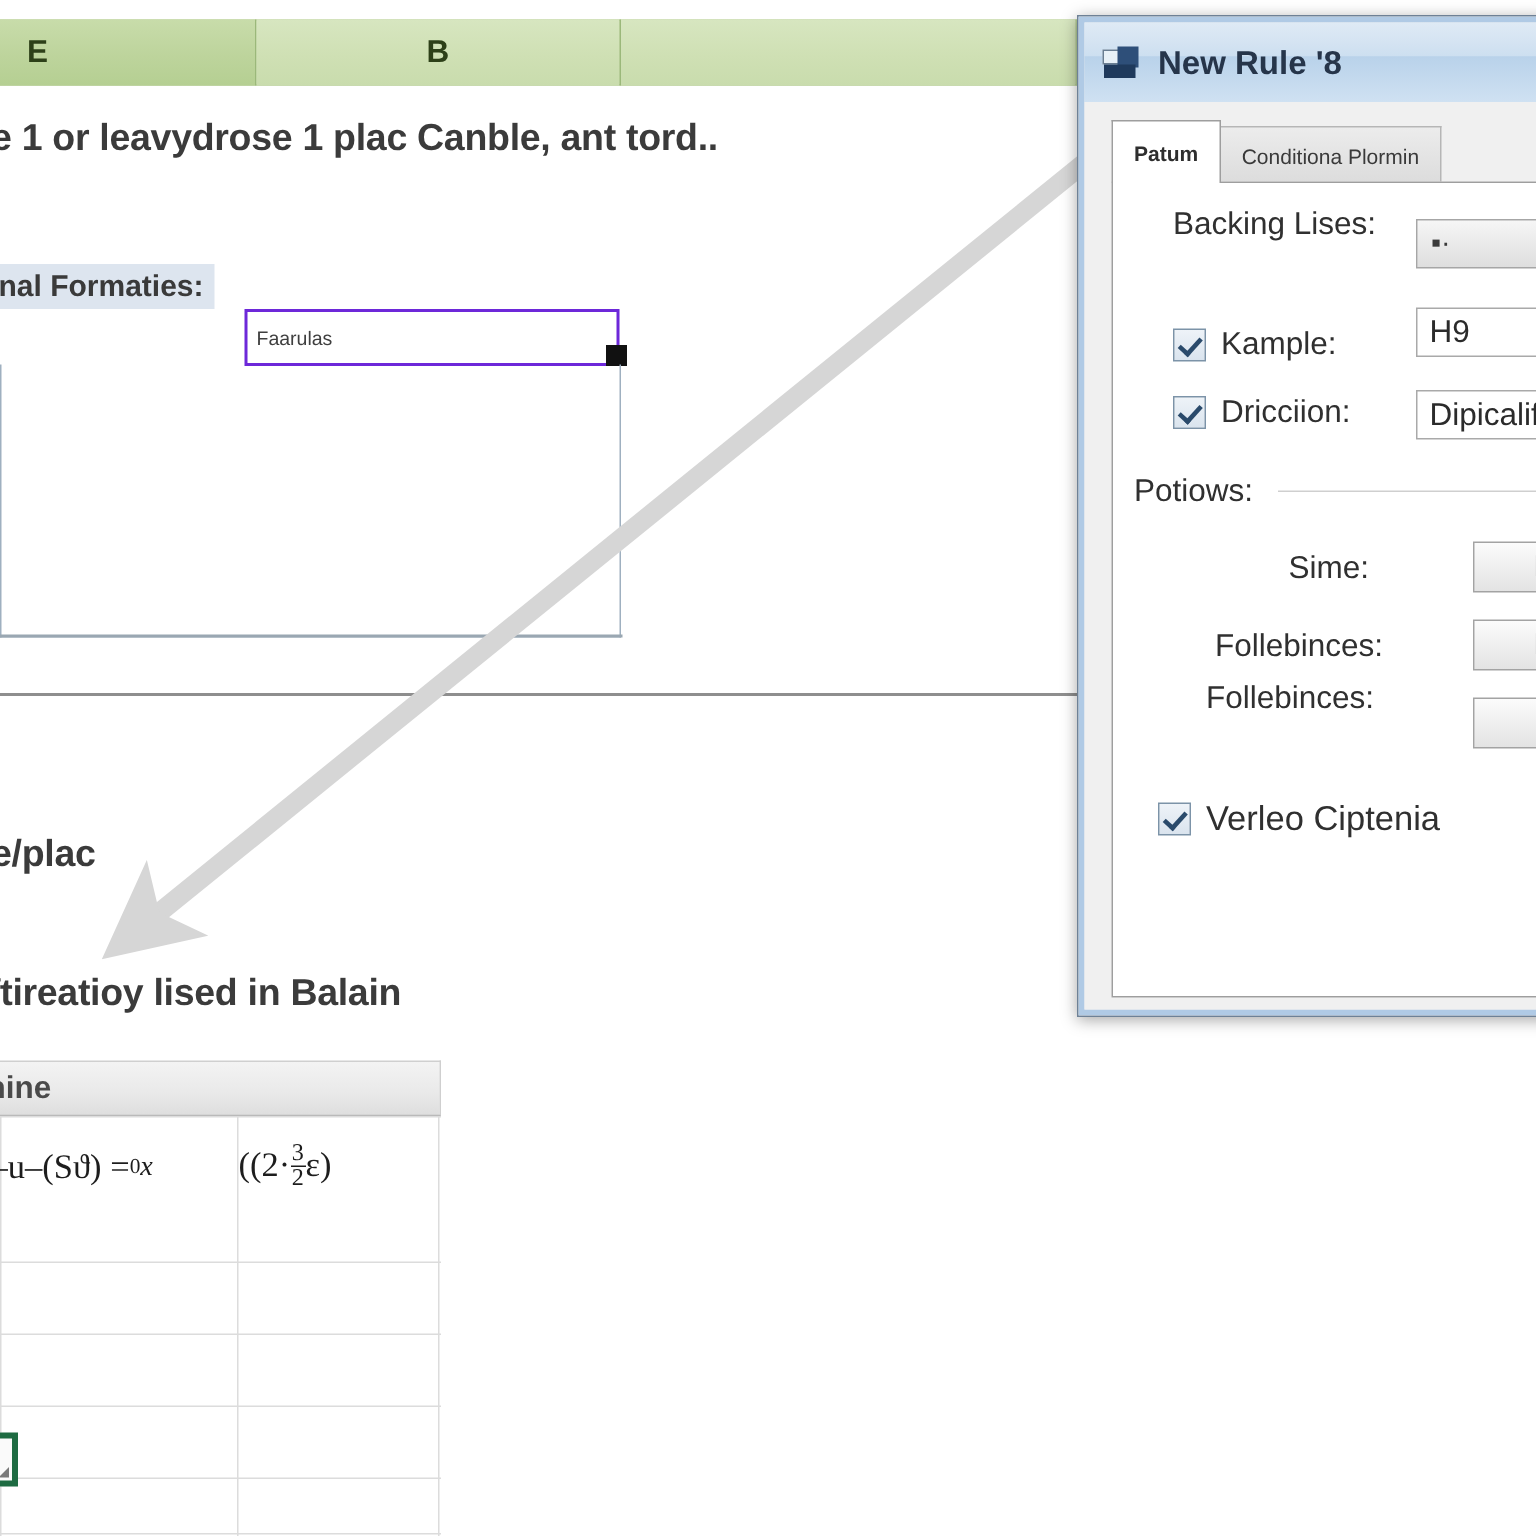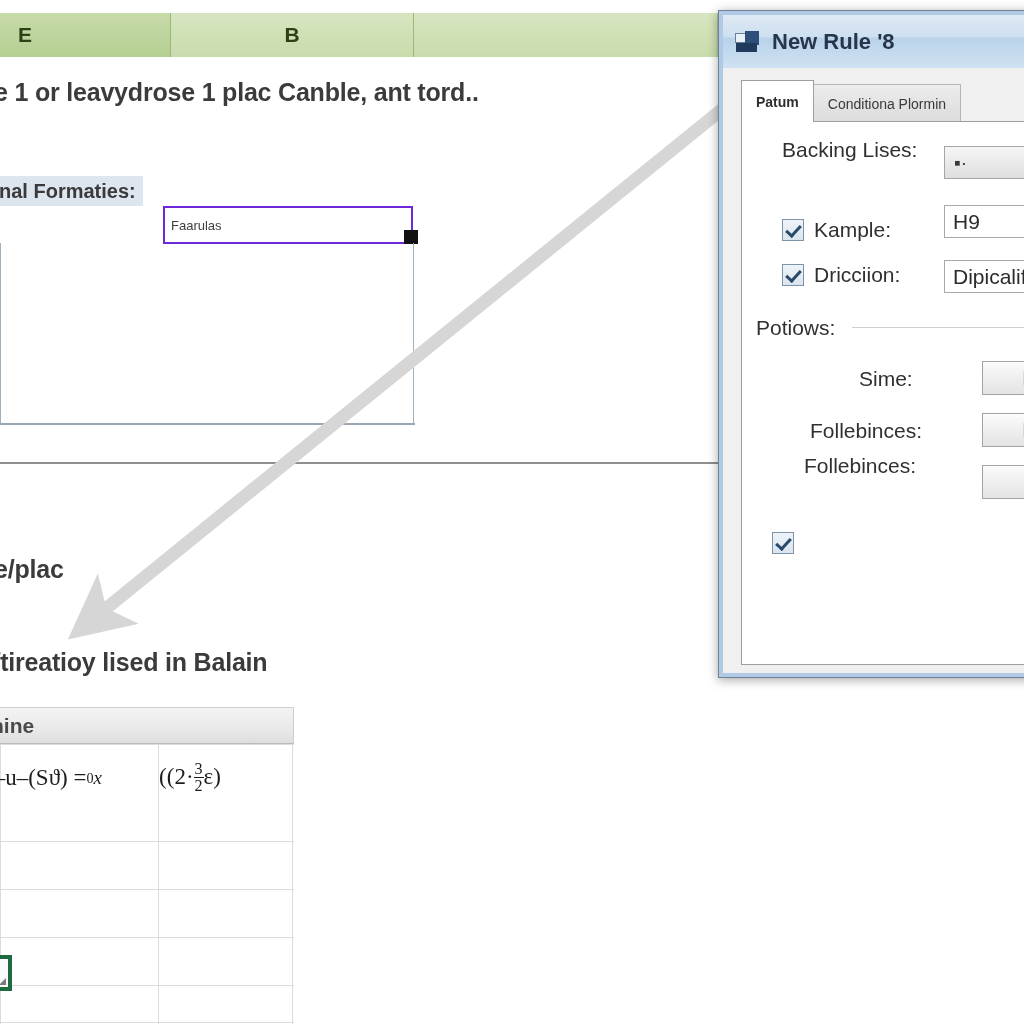--- a/index.html
+++ b/index.html
@@ -362,20 +362,21 @@
 
         <div class="row" style="left:62px;top:332px;">
           <span class="lbl">Follebinces:</span>
         </div>
         <div class="btnish" style="position:absolute;left:240px;top:343px;width:125px;">
           
         </div>
 
         <div class="row" style="left:30px;top:410px;">
           <span class="cbx"></span>
+          <span class="lbl" style="font-size:23px;">Verleo Ciptenia</span>
         </div>
 
       </div>
 
     </div>
   </div>
 
 </div>
 
 </body></html>

